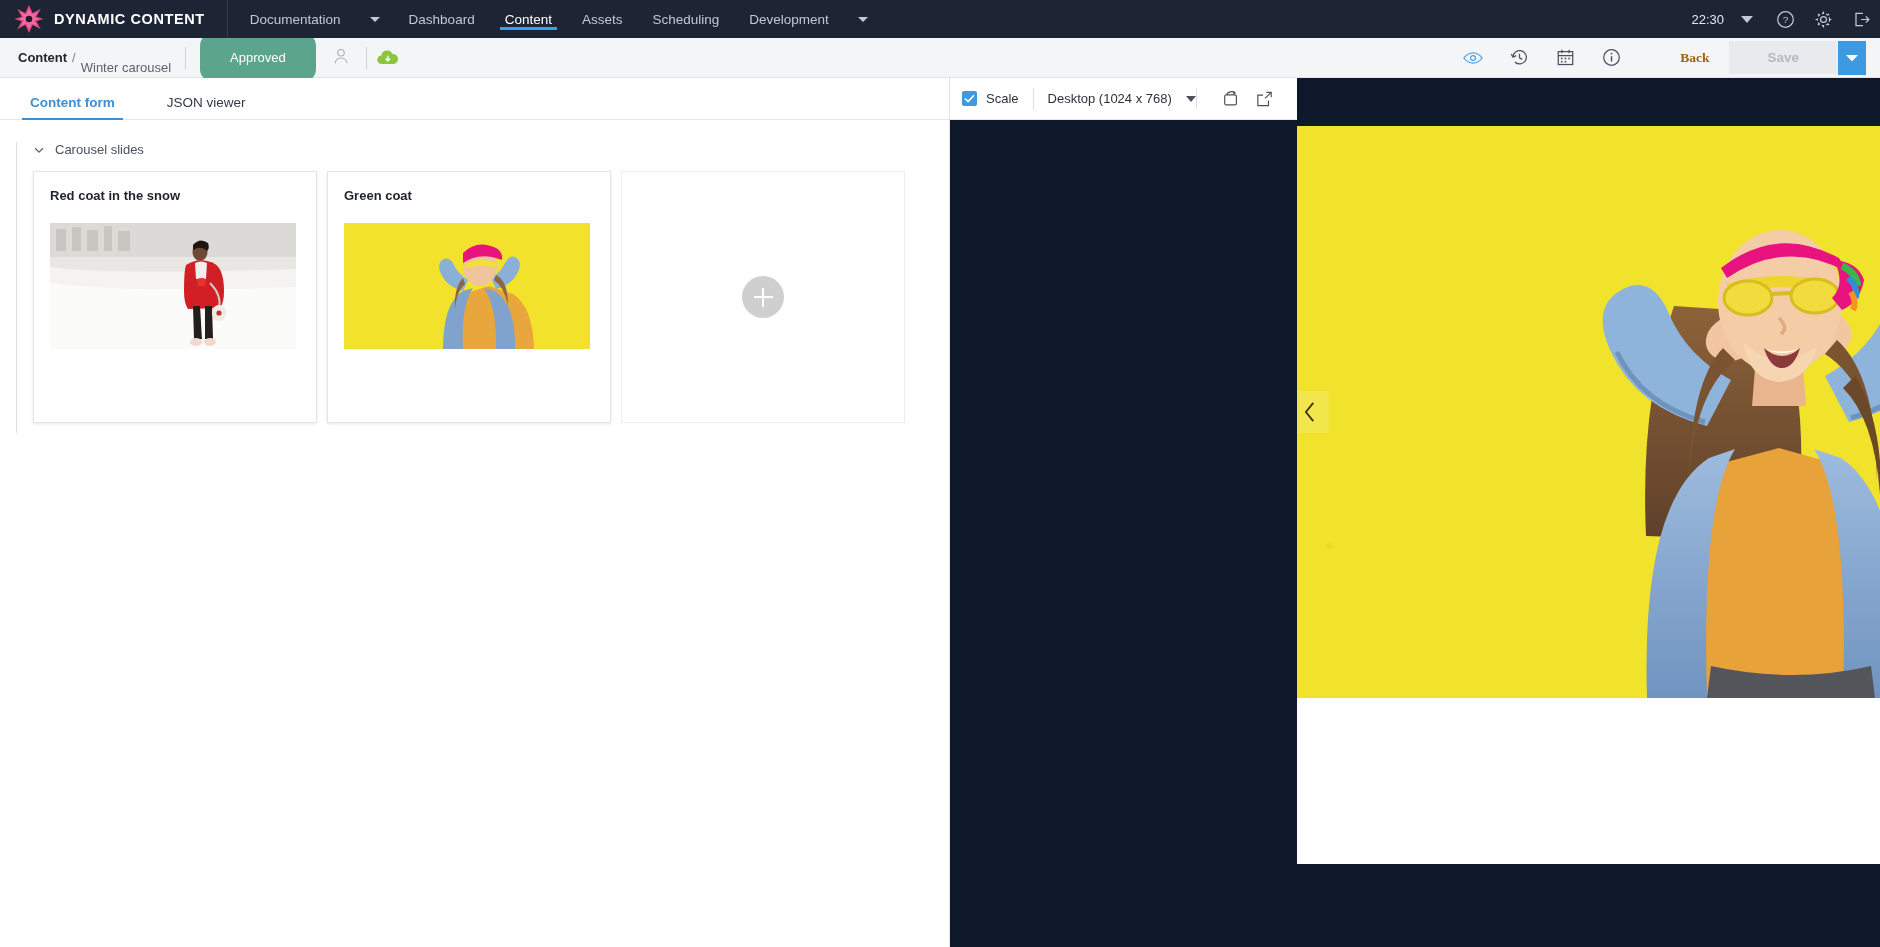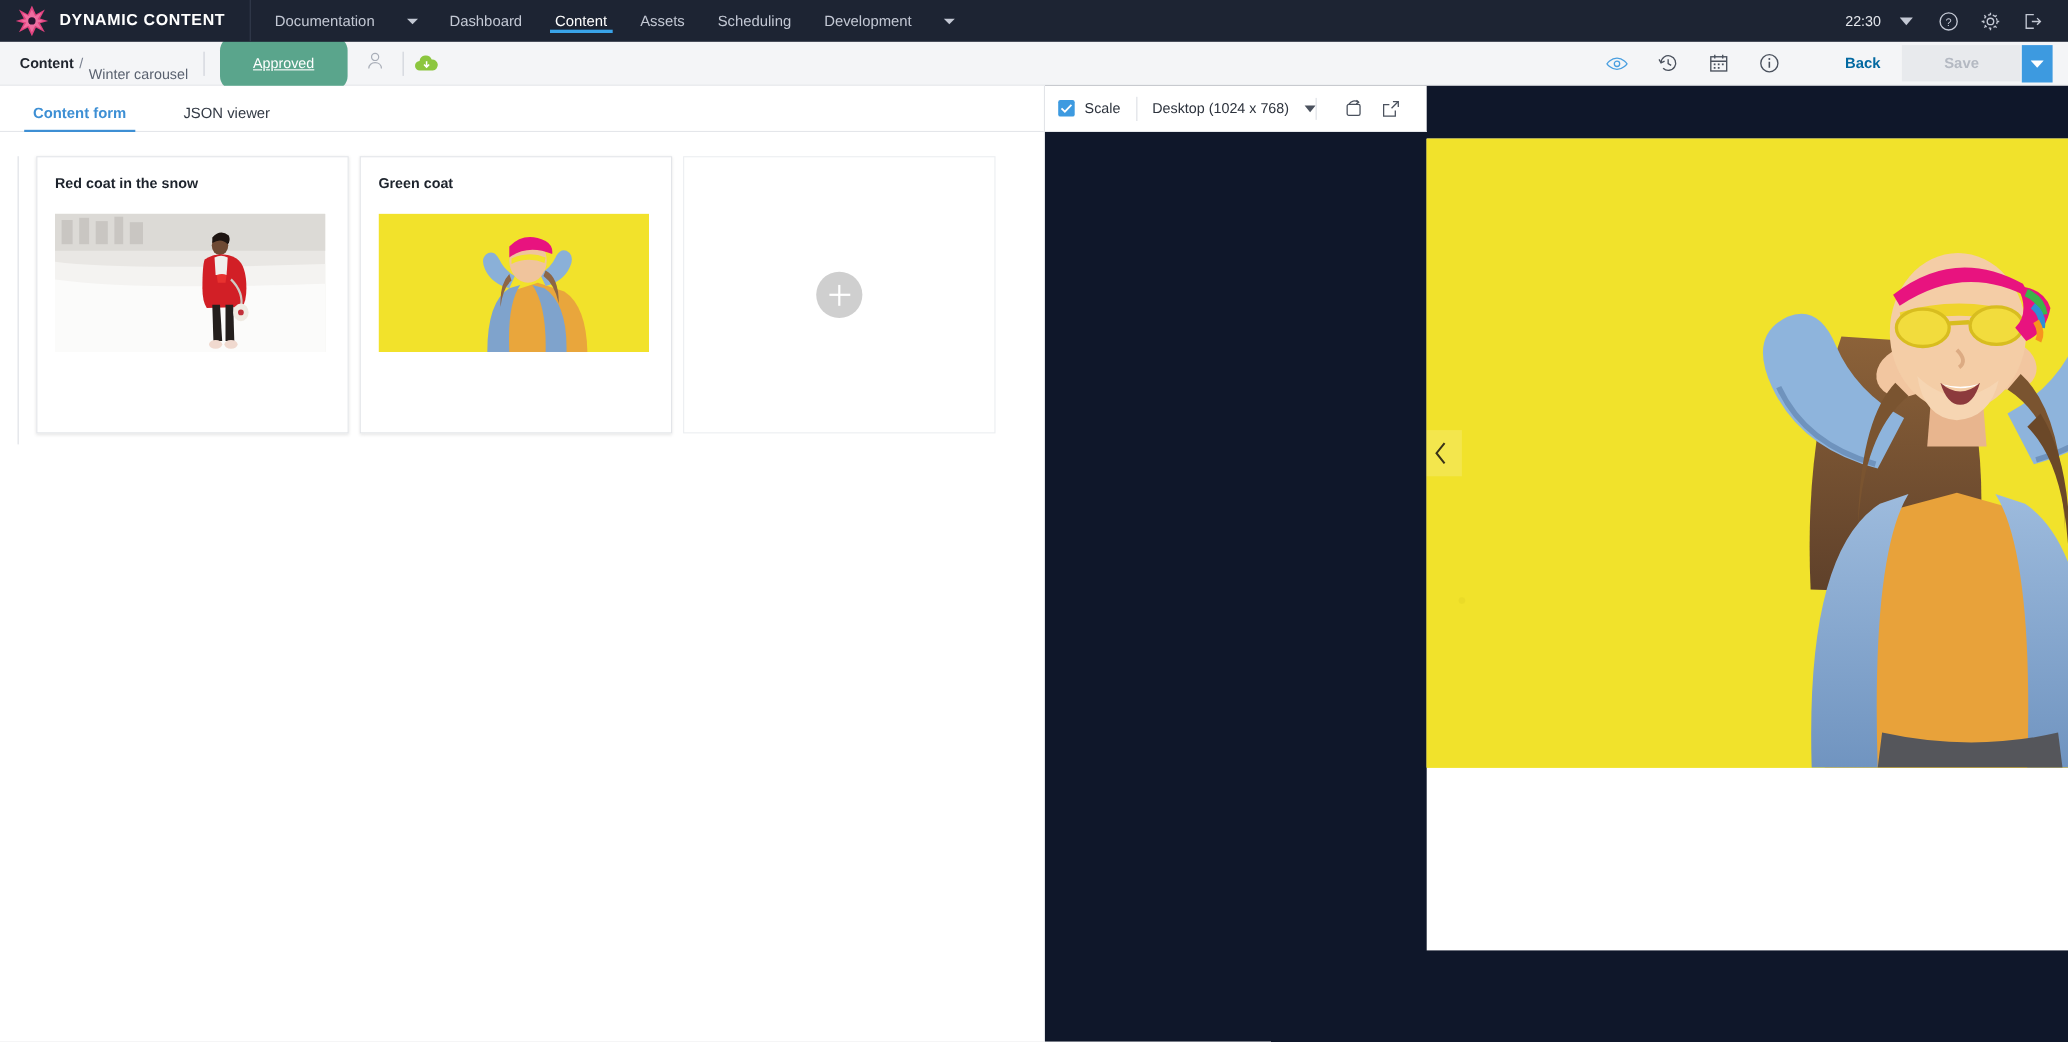--- a/index.html
+++ b/index.html
@@ -46,21 +46,21 @@
   .caret-down {
     width: 0; height: 0;
     border-left: 5px solid transparent;
     border-right: 5px solid transparent;
     border-top: 5px solid #c3c8d4;
     margin: 0 14px;
     cursor: pointer;
   }
   .topnav-right {
     margin-left: auto; display: flex; align-items: center;
-    padding-right: 14px; gap: 0;
+    gap: 0;
   }
   .clock { color: #e3e6ec; font-size: 13px; margin-right: 4px; }
   .tn-icon {
     width: 38px; height: 38px;
     display: flex; align-items: center; justify-content: center;
     cursor: pointer;
   }
 
   
   .subbar {
@@ -72,35 +72,34 @@
   }
   .crumb-root { font-size: 13px; color: #20252e; font-weight: bold; }
   .crumb-sep { font-size: 13px; color: #7a8190; margin: 0 5px; }
   .crumb-leaf { font-size: 13px; color: #59616f; margin-top: 20px; }
   .vdiv { width: 1px; height: 22px; background: #ccd0d7; margin: 0 14px; }
   .status-pill {
     background: #5aa58c; color: #fff;
     font-size: 13px; border-radius: 13px;
     padding: 17px 30px; cursor: pointer;
     white-space: nowrap;
-    text-decoration: underline;
   }
   .person-icon { margin: 0 16px; cursor: pointer; }
   .cloud-icon { margin-left: 2px; cursor: pointer; display:flex; }
   .subbar-right {
     margin-left: auto; display: flex; align-items: center;
   }
   .sb-icon {
     width: 30px; height: 30px; margin: 0 8px;
     display: flex; align-items: center; justify-content: center;
     cursor: pointer;
   }
   .back-btn {
-    font-size: 13.5px; color: #0369a1; font-weight: bold;
-    padding: 0 20px; margin-left: 26px; cursor: pointer;
+    font-size: 13.5px; color: #a16207; font-weight: bold;
+    padding: 0 20px; margin-left: 26px; cursor: pointer; font-family: Liberation Serif, serif;
   }
   .save-btn {
     font-size: 13.5px; color: #b4b9c2; font-weight: bold;
     background: #e8eaed; border: none;
     padding: 9px 38px; cursor: default;
     font-family: inherit;
   }
   .save-caret-btn {
     background: #3d9ae0; border: none;
     width: 28px; height: 34px;
@@ -386,20 +385,26 @@
       <div class="tab active">
         <span>Content form</span>
       </div>
       <div class="tab">
         <span>JSON viewer</span>
       </div>
     </div>
 
     <div class="form-body">
       <div class="group">
+        <div class="group-header">
+          <svg class="chev-down" viewBox="0 0 14 14">
+            <polyline points="2.5,5 7,9.6 11.5,5" fill="none" stroke="#5a616d" stroke-width="1.4"></polyline>
+          </svg>
+          <span class="group-title">Carousel slides</span>
+        </div>
 
         <div class="cards-row">
 
           <div class="slide-card">
             <div class="slide-title">Red coat in the snow</div>
             <div class="thumb">
               <svg viewBox="0 0 246 126" class="photo-svg" preserveAspectRatio="xMidYMid slice">
                 <rect width="246" height="126" fill="#e9e7e4"></rect>
                 <rect y="0" width="246" height="34" fill="#dcdad6"></rect>
                 <g fill="#c9c6c2">

